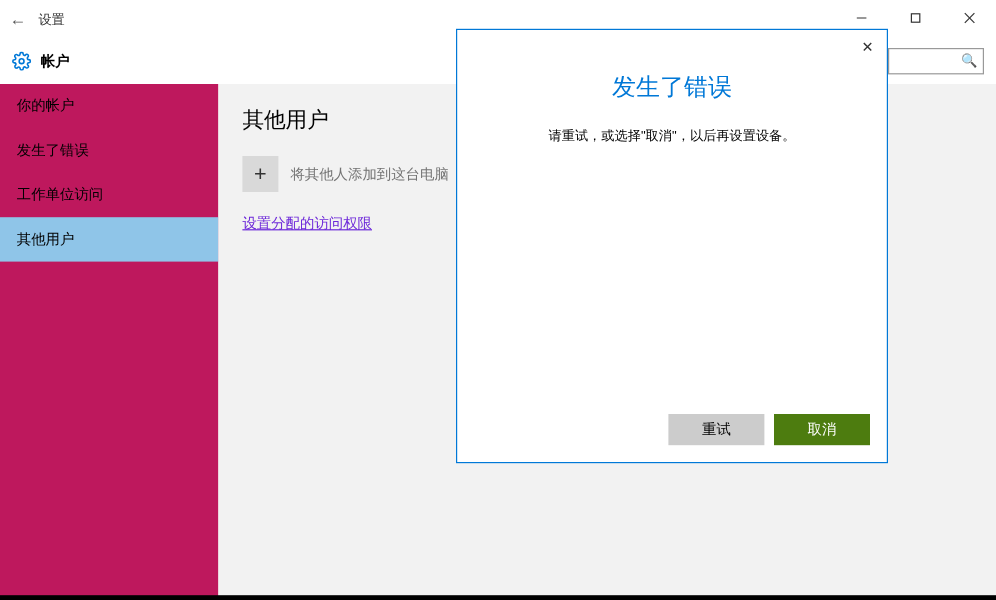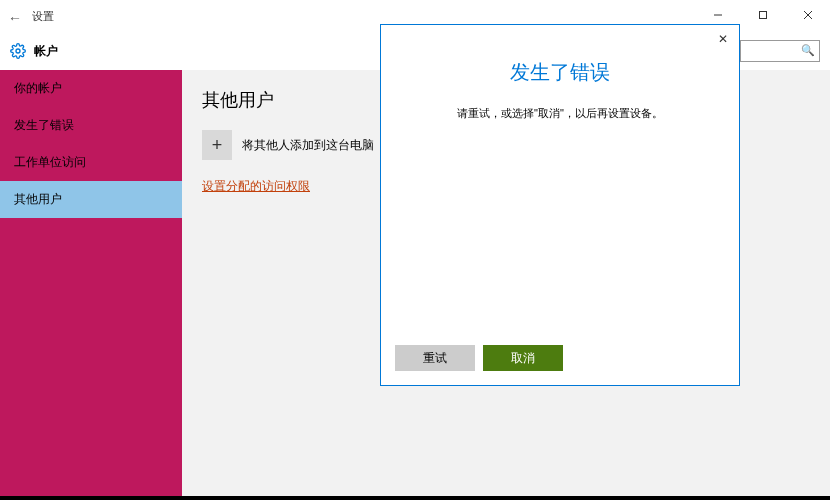--- a/index.html
+++ b/index.html
@@ -22,30 +22,30 @@
 
   
   .main { display: flex; height: calc(500px - 70px); }
   .sidebar { width: 182px; background: #be185d; border-right: 0; }
   .sidebar .item { padding: 10px 14px; font-size: 12px; color: #000; cursor: default; }
   .sidebar .item.selected { background: #8fc5e8; }
   .content { flex: 1; background: #f2f2f2; padding: 18px 20px; position: relative; }
   .content h1 { font-size: 18px; font-weight: 400; color: #000; margin-bottom: 18px; }
   .add-row { display: flex; align-items: center; margin-bottom: 18px; }
   .add-btn { width: 30px; height: 30px; background: #d9d9d9; display: flex; align-items: center; justify-content: center; font-size: 18px; color: #333; margin-right: 10px; }
-  .add-label { font-size: 12px; color: #000000; }
-  .link { color: #c2410c; font-size: 12px; text-decoration: underline; }
+  .add-label { font-size: 12px; color: #737373; }
+  .link { color: #6d28d9; font-size: 12px; text-decoration: underline; }
 
   
   .dialog { position: absolute; left: 380px; top: 24px; width: 360px; height: 362px; background: #fff; border: 1px solid #0078d7; display: flex; flex-direction: column; }
   .dialog .dlg-close { position: absolute; right: 4px; top: 2px; width: 24px; height: 24px; display: flex; align-items: center; justify-content: center; font-size: 12px; color: #333; }
   .dialog .dlg-body { padding: 34px 18px 12px 18px; flex: 1; text-align: center; }
   .dialog .dlg-title { font-size: 20px; color: #0078d7; font-weight: 400; margin-bottom: 20px; }
   .dialog .dlg-msg { font-size: 11px; color: #000; }
-  .dialog .dlg-footer { display: flex; gap: 8px; padding: 10px 14px 14px; }
+  .dialog .dlg-footer { display: flex; justify-content: flex-end; gap: 8px; padding: 10px 14px 14px; }
   .dialog .btn { width: 80px; height: 26px; display: flex; align-items: center; justify-content: center; font-size: 12px; }
   .dialog .btn.secondary { background: #ccc; color: #000; }
   .dialog .btn.primary { background: #4d7c0f; color: #fff; }
 
   
   .taskbar { position: absolute; bottom: 0; left: 0; right: 0; height: 4px; background: #000; }
 
   svg.gear-svg { width: 16px; height: 16px; }
 </style>
 </head>

